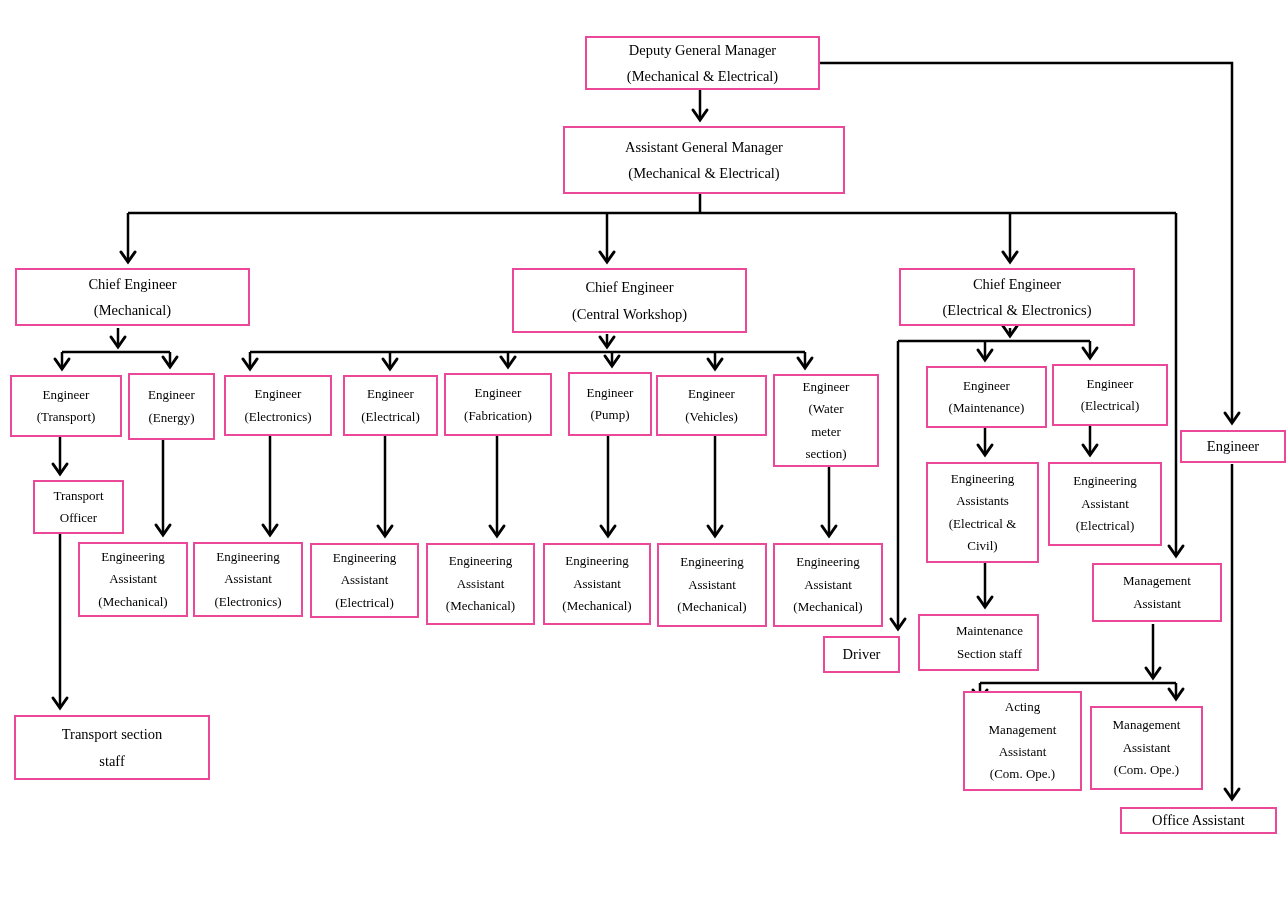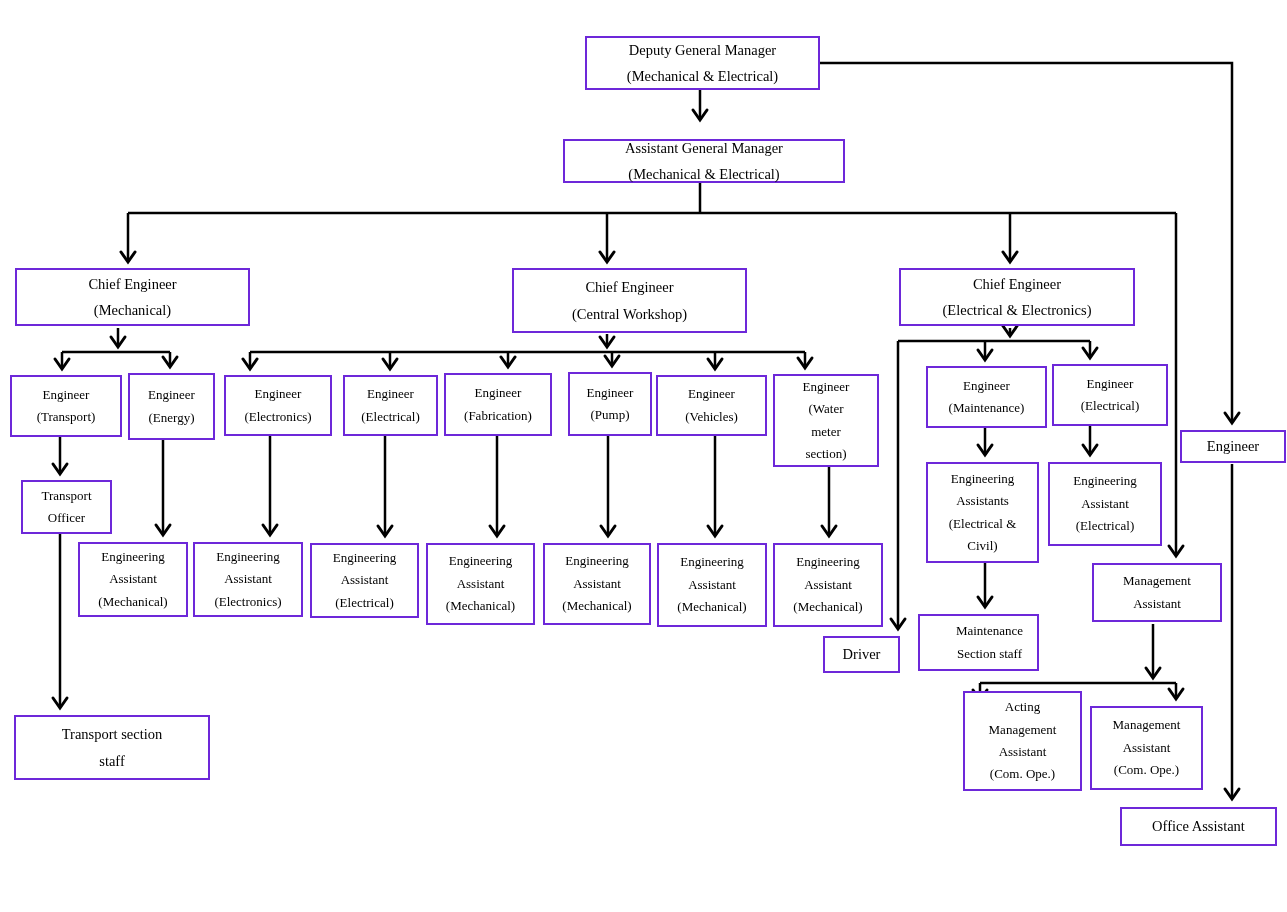--- a/index.html
+++ b/index.html
@@ -1,26 +1,26 @@
 <!DOCTYPE html>
 <html><head>
 <meta charset="utf-8">
 <style>
   html,body{margin:0;padding:0;background:#fff;}
   #stage{position:relative;width:1287px;height:912px;background:#ffffff;overflow:hidden;
          font-family:"Liberation Serif","DejaVu Serif",serif;color:#000;}
   #connectors{position:absolute;left:0;top:0;}
-  .node{position:absolute;box-sizing:border-box;border:2px solid #6d28d9;background:#fff;
+  .node{position:absolute;box-sizing:border-box;border:2px solid #ec4899;background:#fff;
         display:flex;align-items:center;justify-content:center;text-align:center;
         white-space:pre-line;font-size:13px;line-height:1.72;padding:1px 2px;}
   .lg{font-size:14.5px;line-height:1.8;}
   #corner-note{position:absolute;left:1192px;top:-13px;font-size:15px;color:#000;}
   
   #b-dgm{left:585px;top:36px;width:235px;height:54px;}
-  #b-agm{left:563px;top:126px;width:282px;height:44px;margin-top:13px;}
+  #b-agm{left:563px;top:126px;width:282px;height:68px;}
   #b-ce-mech{left:15px;top:268px;width:235px;height:58px;}
   #b-ce-cw{left:512px;top:268px;width:235px;height:65px;}
   #b-ce-ee{left:899px;top:268px;width:236px;height:58px;}
   #b-eng-transport{left:10px;top:375px;width:112px;height:62px;}
   #b-eng-energy{left:128px;top:373px;width:87px;height:67px;}
   #b-eng-electronics{left:224px;top:375px;width:108px;height:61px;}
   #b-eng-electrical-cw{left:343px;top:375px;width:95px;height:61px;}
   #b-eng-fabrication{left:444px;top:373px;width:108px;height:63px;}
   #b-eng-pump{left:568px;top:372px;width:84px;height:64px;}
   #b-eng-vehicles{left:656px;top:375px;width:111px;height:61px;}
@@ -31,27 +31,27 @@
   #b-ea-electronics{left:193px;top:542px;width:110px;height:75px;}
   #b-ea-electrical-cw{left:310px;top:543px;width:109px;height:75px;}
   #b-ea-mech-fab{left:426px;top:543px;width:109px;height:82px;}
   #b-ea-mech-pump{left:543px;top:543px;width:108px;height:82px;}
   #b-ea-mech-veh{left:657px;top:543px;width:110px;height:84px;}
   #b-ea-mech-wm{left:773px;top:543px;width:110px;height:84px;}
   #b-eas-elec-civil{left:926px;top:462px;width:113px;height:101px;}
   #b-ea-electrical-ee{left:1048px;top:462px;width:114px;height:84px;}
   #b-maint-staff{left:918px;top:614px;width:121px;height:57px;padding-left:24px;}
   #b-driver{left:823px;top:636px;width:77px;height:37px;}
-  #b-transport-officer{left:21px;top:480px;width:91px;height:54px;}
+  #b-transport-officer{left:33px;top:480px;width:91px;height:54px;}
   #b-transport-staff{left:14px;top:715px;width:196px;height:65px;}
   #b-secretary{left:1180px;top:430px;width:106px;height:33px;}
   #b-mgmt-assistant{left:1092px;top:563px;width:130px;height:59px;}
   #b-acting-ma{left:963px;top:691px;width:119px;height:100px;}
   #b-ma-com-ope{left:1090px;top:706px;width:113px;height:84px;}
-  #b-office-assistant{left:1120px;top:807px;width:157px;height:39px;}
+  #b-office-assistant{left:1120px;top:807px;width:157px;height:27px;}
 </style>
 </head>
 <body>
 
 <div id="stage">
 
   <div id="corner-note">Annex</div>
 
   <svg id="connectors" width="1287" height="912" viewBox="0 0 1287 912">
     <defs>

